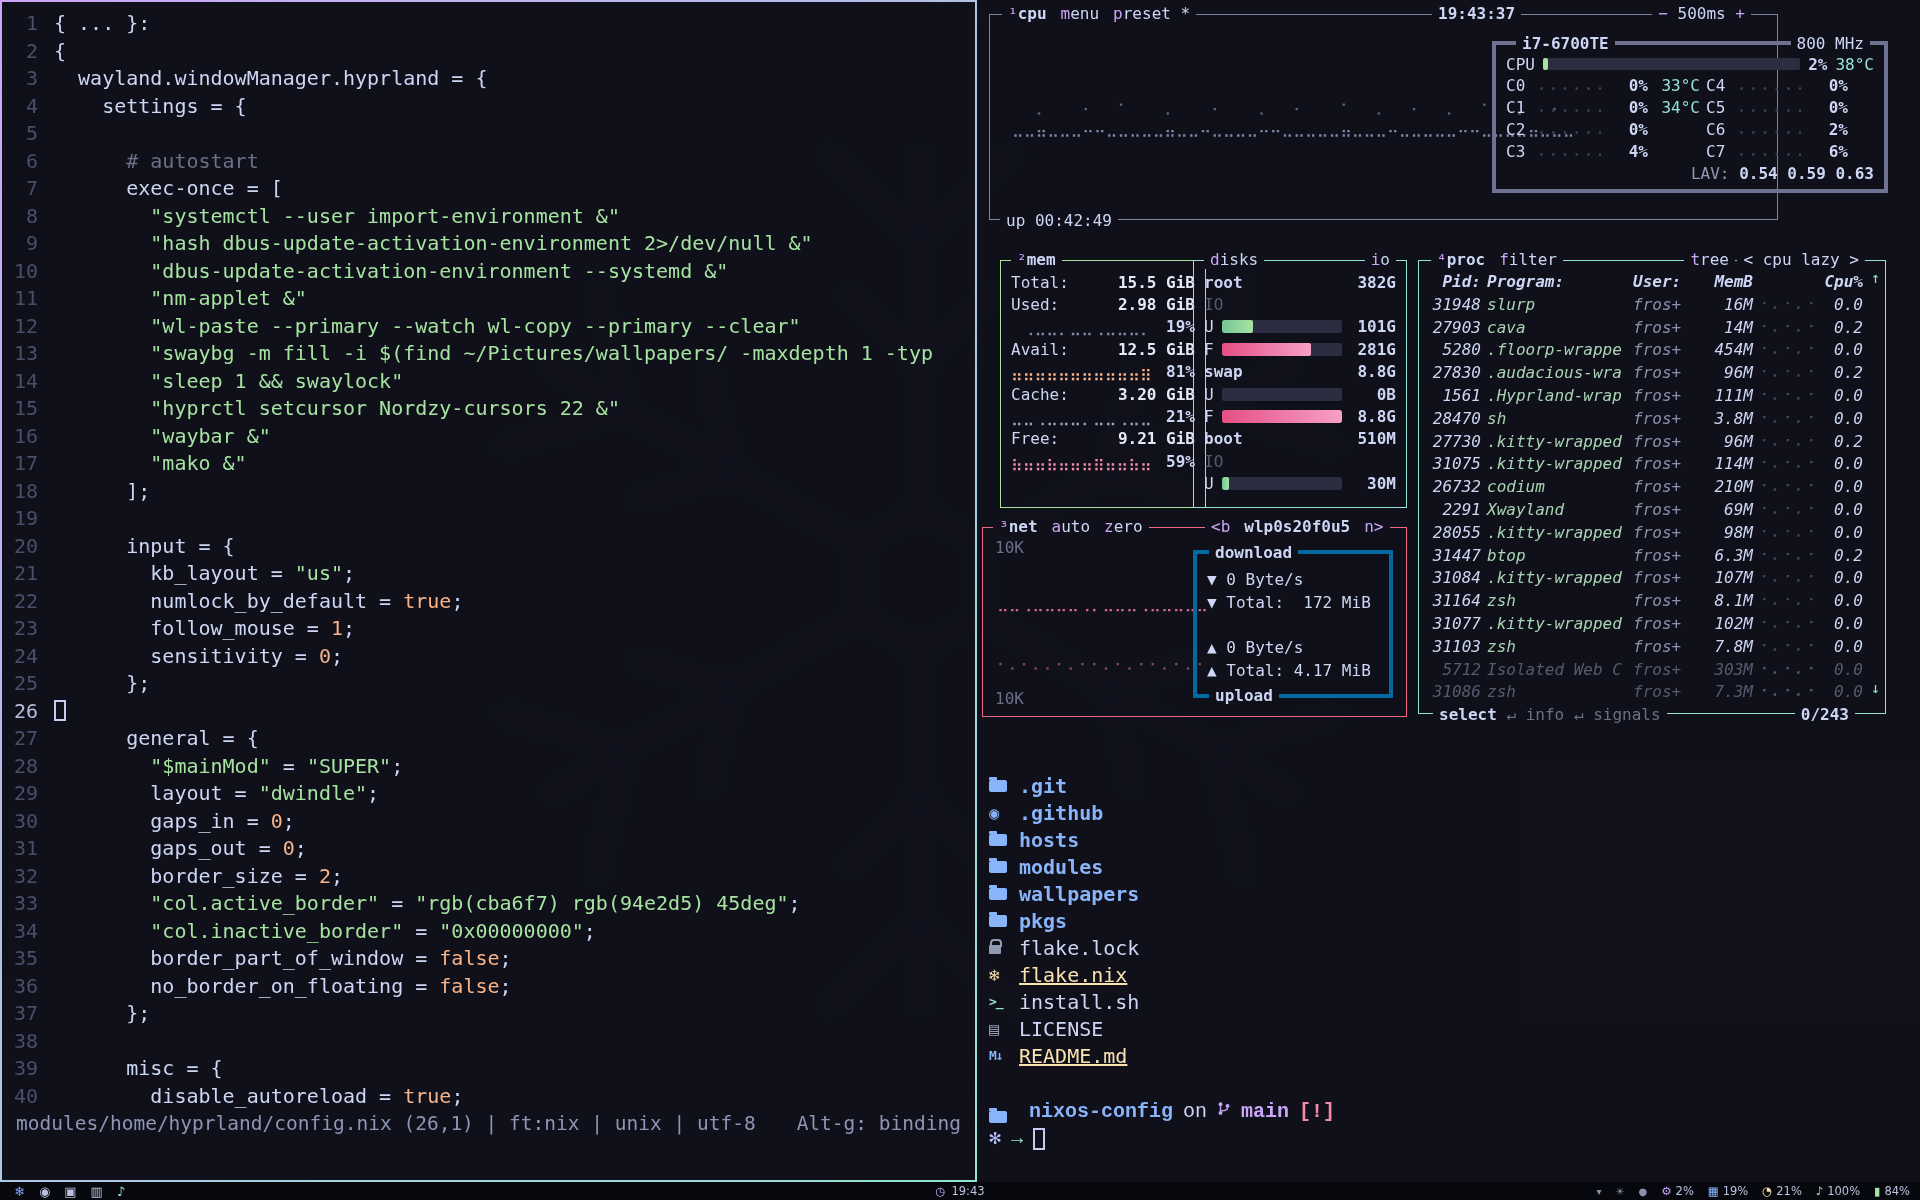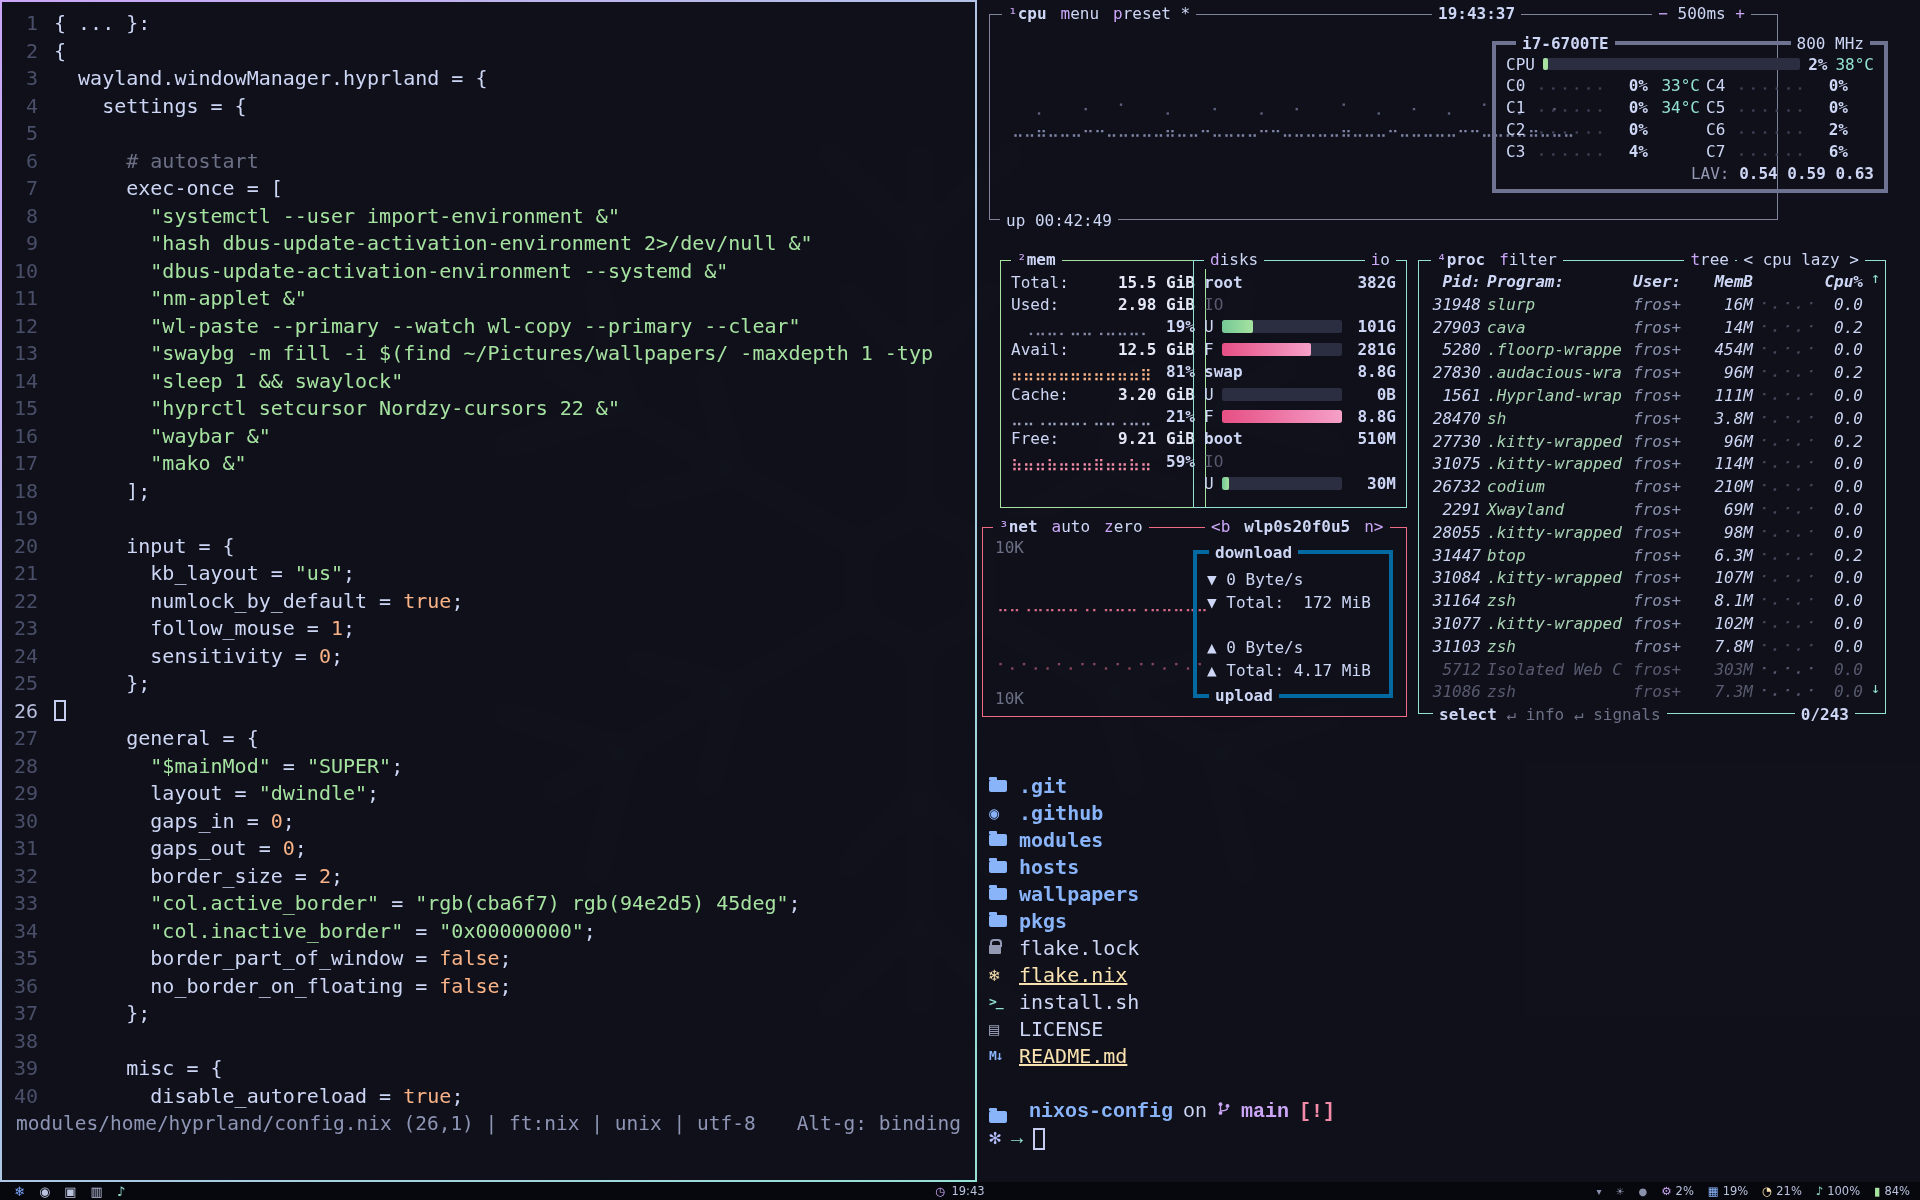--- a/index.html
+++ b/index.html
@@ -481,27 +481,27 @@
           <span class="nm-dir">.git</span>
         </div>
         <div class="lsrow">
           <span class="fi fi-github">◉</span>
           <span class="nm-dir">.github</span>
         </div>
         <div class="lsrow">
           <span class="fi fi-folder">
             <i></i>
           </span>
-          <span class="nm-dir">modules</span>
+          <span class="nm-dir">hosts</span>
         </div>
         <div class="lsrow">
           <span class="fi fi-folder">
             <i></i>
           </span>
-          <span class="nm-dir">hosts</span>
+          <span class="nm-dir">modules</span>
         </div>
         <div class="lsrow">
           <span class="fi fi-folder">
             <i></i>
           </span>
           <span class="nm-dir">wallpapers</span>
         </div>
         <div class="lsrow">
           <span class="fi fi-folder">
             <i></i>

